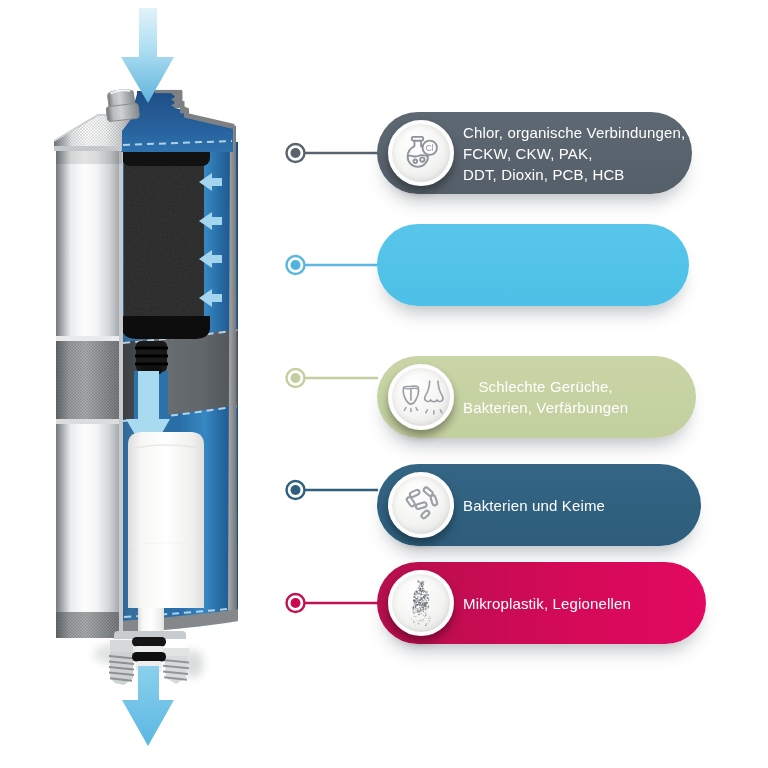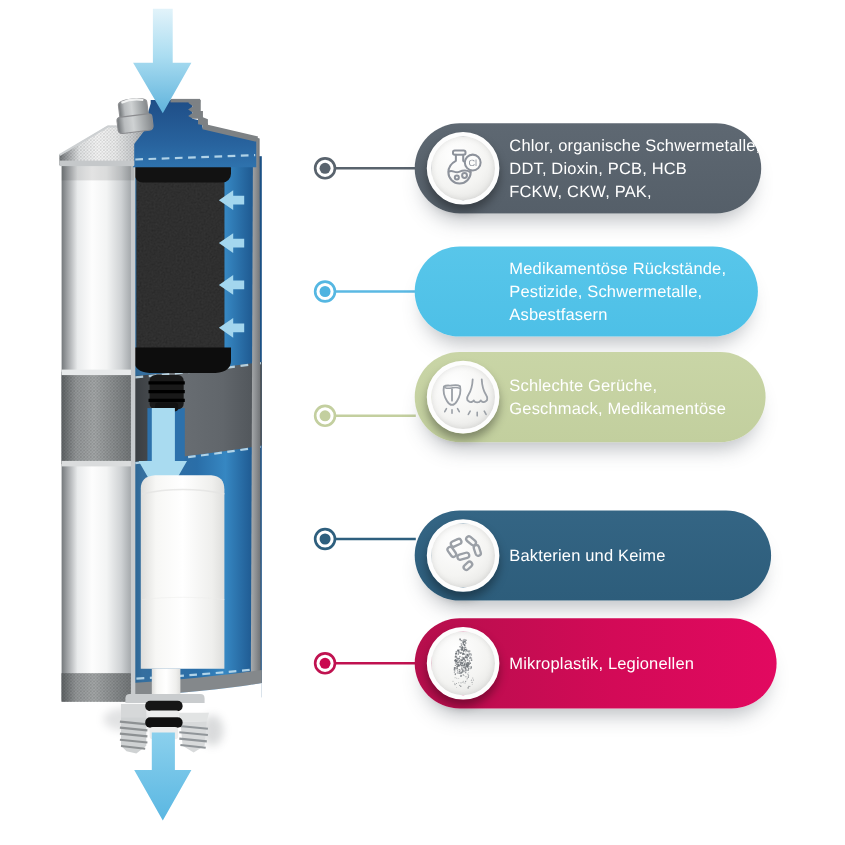--- a/index.html
+++ b/index.html
@@ -206,46 +206,41 @@
 <rect x="13.5" y="5.5" width="13" height="4.5" rx="1.8"></rect>
 <path d="M16.5 10 v6.2 c-4.6 2.4 -7.8 7 -7.8 12 a11.6 11.6 0 0 0 23.2 0 c0-5-3.2-9.6-7.8-12 V10"></path>
 <path d="M9.2 27.5 c3.5-2.2 6.5 1.8 10.5 0.2 s7.5-2.4 11.8 0.3"></path>
 <circle cx="17.5" cy="33.5" r="2.1"></circle>
 <circle cx="25.5" cy="31.5" r="2.5"></circle>
 <circle cx="34" cy="18" r="8.2" fill="#fcfcfb"></circle>
 <text x="34" y="21.5" font-size="9.5" fill="#8d929b" stroke="none" text-anchor="middle" font-family="Liberation Sans, sans-serif">Cl</text>
 </svg>
     </div>
   <div class="tx">
-      <span>Chlor, organische Schwermetalle,</span>
+      <span>Chlor, organische Verbindungen,</span>
+      <span>FCKW, CKW, PAK,</span>
       <span>DDT, Dioxin, PCB, HCB</span>
-      <span>FCKW, CKW, PAK,</span>
     </div>
 </div>
 <div class="pill" style="top:224px;width:312px;background:linear-gradient(180deg,#58c6ea 0%,#4dc0e7 100%);">
-  <div class="tx">
-      <span>Medikamentöse Rückstände,</span>
-      <span>Pestizide, Schwermetalle,</span>
-      <span>Asbestfasern</span>
-    </div>
 </div>
-<div class="pill" style="top:320px;width:319px;background:linear-gradient(180deg,#c9d5a6 0%,#c2cf9e 100%);">
+<div class="pill" style="top:356px;width:319px;background:linear-gradient(180deg,#c9d5a6 0%,#c2cf9e 100%);text-align:center;">
   <div class="ic">
       <svg width="46" height="44" viewBox="0 0 50 48" fill="none" stroke="#9ba0a7" stroke-width="1.8" stroke-linecap="round" stroke-linejoin="round">
 <path d="M6 13.5 c2.5-1.8 5.5-0.6 8-1 s5.5-1 8 0.8 c1 5-0.5 10.5-3 14.5 c-1.5 2.5-3.5 4-5 4 s-3.5-1.5-5-4 c-2.5-4-4-9.5-3-14.3 z"></path>
 <path d="M7 14.5 c3 1.5 6 0.5 7.5 0.3 s4.5-0.8 7 0.5" stroke-width="1.4"></path>
 <path d="M14 16 v11.5"></path>
 <path d="M8.5 35.5 l-1.7 3 M14 36.5 v3.4 M19.5 35.5 l1.7 3" stroke-width="1.6"></path>
 <path d="M34.5 6.5 c-0.3 6.5-1.8 11.5-4.3 15.5 c-1.6 2.6-1.4 5 0.3 6.2 c1.8 1.3 4 0.8 5-1 c0.6 1.2 2 2 3.5 2 s2.9-0.8 3.5-2 c1 1.8 3.2 2.3 5 1 c1.7-1.2 1.9-3.6 0.3-6.2 c-2.5-4-4-9-4.3-15.5"></path>
 <path d="M32 38 l-1.8 3.2 M39 39 v3.6 M46 38 l1.8 3.2" stroke-width="1.6"></path>
 </svg>
     </div>
   <div class="tx">
       <span>Schlechte Gerüche,</span>
-      <span>Geschmack, Medikamentöse</span>
+      <span>Bakterien, Verfärbungen</span>
     </div>
 </div>
 <div class="pill" style="top:464px;width:324px;background:linear-gradient(180deg,#346584 0%,#2d5d7b 100%);">
   <div class="ic">
       <svg width="42" height="42" viewBox="0 0 48 48" fill="none" stroke="#9ba0a7" stroke-width="2.4" stroke-linecap="round" stroke-linejoin="round">
 <g>
 <rect x="11" y="8" width="11.5" height="5.5" rx="2.75" transform="rotate(-25 16.75 10.75)"></rect>
 <rect x="26.5" y="6" width="11.5" height="5.5" rx="2.75" transform="rotate(40 32.25 8.75)"></rect>
 <rect x="33" y="16" width="11.5" height="5.5" rx="2.75" transform="rotate(72 38.75 18.75)"></rect>
 <rect x="6.5" y="17.5" width="11.5" height="5.5" rx="2.75" transform="rotate(55 12.25 20.25)"></rect>

